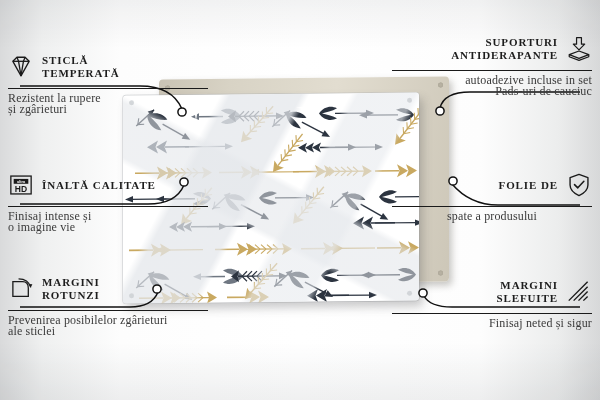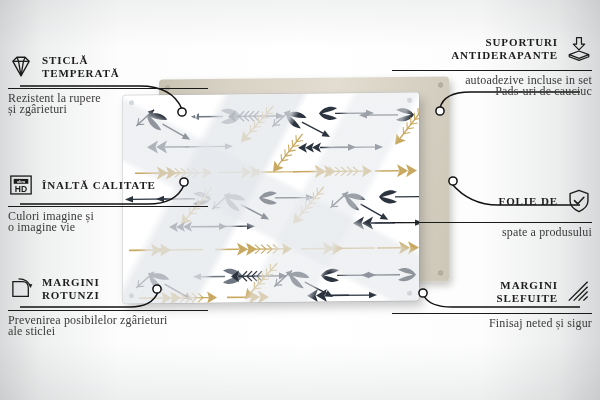--- a/index.html
+++ b/index.html
@@ -417,21 +417,21 @@
         <rect x="7" y="8.5" width="18" height="6" fill="#1a1a1a"></rect>
         <text x="16" y="13.4" text-anchor="middle" fill="#ffffff" font-family="'Liberation Sans',sans-serif" font-size="4.6" font-weight="700">ultra</text>
         <text x="16" y="24" text-anchor="middle" fill="#1a1a1a" font-family="'Liberation Sans',sans-serif" font-size="10.5" font-weight="700">HD</text>
       </svg>
       <div class="title">
         <div>ÎNALTĂ CALITATE</div>
       </div>
     </div>
     <div class="rule"></div>
     <div class="sub">
-      <div>Culori imagine și</div>
+      <div>Finisaj intense și</div>
       <div>o imagine vie</div>
     </div>
   </div>
 
   <div class="feat left" style="top:272px;">
     <div class="head">
       <svg class="ic" viewBox="0 0 32 32">
         <path d="M6 7 L18 7 Q25 7 25 15 L25 25 L6 25 Z" fill="none" stroke="#1a1a1a" stroke-width="1.6"></path>
         <path d="M13 3.5 Q25 3.5 28 14" fill="none" stroke="#1a1a1a" stroke-width="1.5"></path>
         <path d="M28 14 L25.2 9.8 L30 10.2 Z" fill="#1a1a1a"></path>
@@ -462,21 +462,21 @@
         <div>ANTIDERAPANTE</div>
       </div>
     </div>
     <div class="rule"></div>
     <div class="sub">
       <div>autoadezive incluse in set</div>
       <div>Pads-uri de cauciuc</div>
     </div>
   </div>
 
-  <div class="feat right" style="top:184px;">
+  <div class="feat right" style="top:168px;text-align:center;">
     <div class="head">
       <svg class="ic" viewBox="0 0 32 32">
         <path d="M16 3 L27 7 L27 16 Q27 24 16 29 Q5 24 5 16 L5 7 Z" fill="none" stroke="#1a1a1a" stroke-width="1.7" stroke-linejoin="round"></path>
         <path d="M10.5 15.5 L14.5 19.5 L22 11.5" fill="none" stroke="#1a1a1a" stroke-width="1.9" stroke-linecap="round" stroke-linejoin="round"></path>
       </svg>
       <div class="title">
         <div>FOLIE DE</div>
       </div>
     </div>
     <div class="rule"></div>

